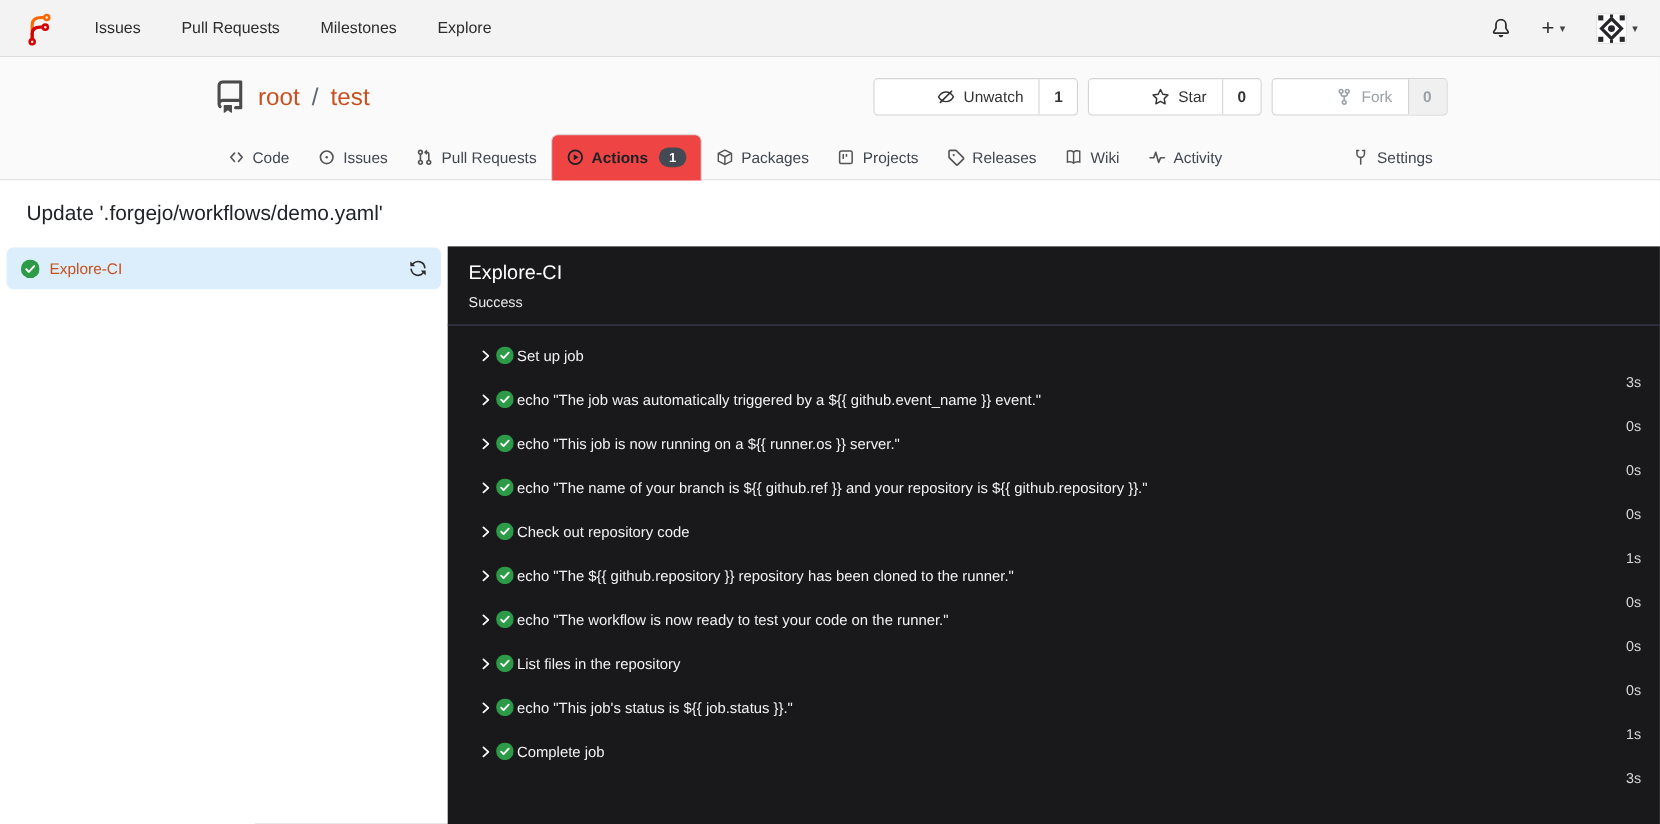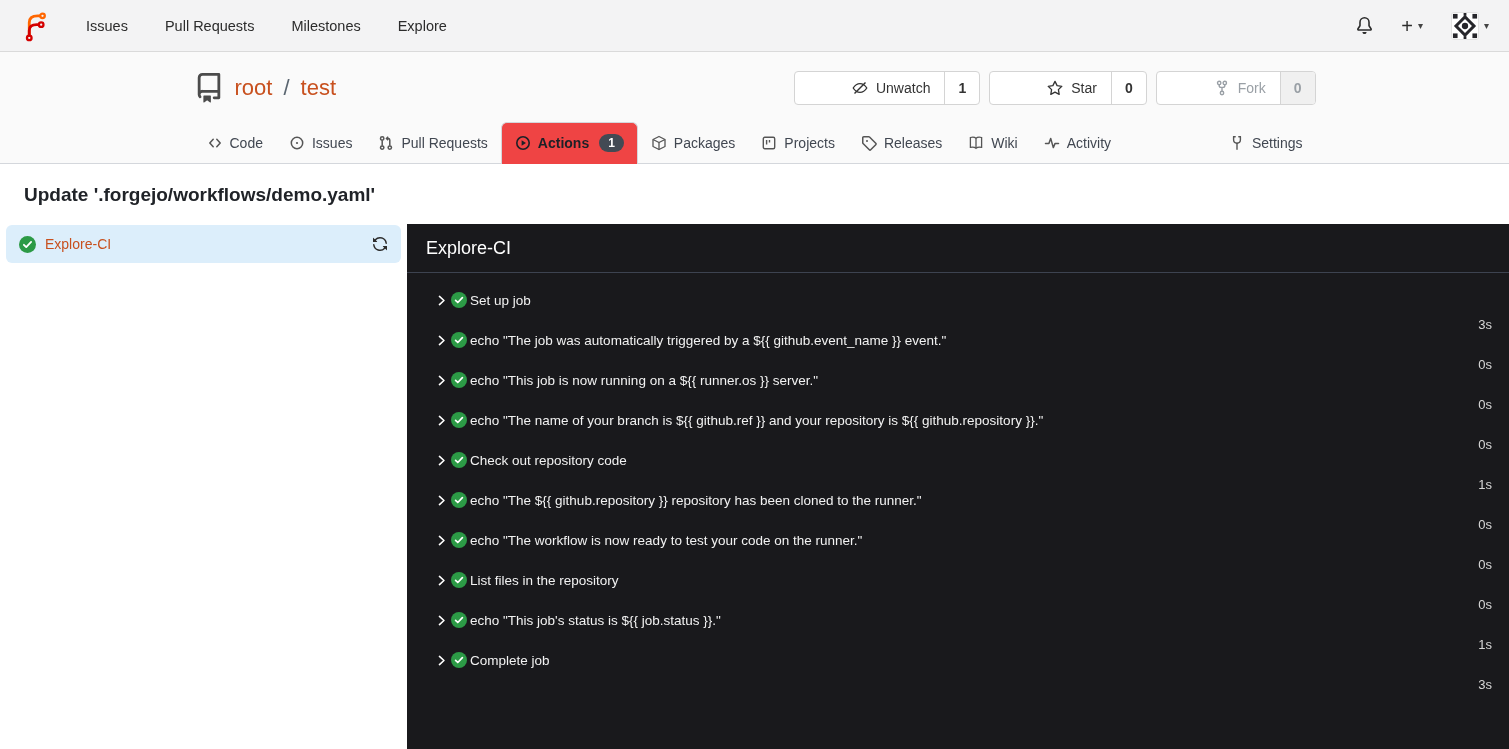--- a/index.html
+++ b/index.html
@@ -40,21 +40,21 @@
          color:#414751; cursor:pointer; }
   .tab .tab-icon { display:flex; align-items:center; }
   .tab.active { background:#ef4444; border:1px solid #d4d7dc; border-bottom:none;
                 border-radius:6px 6px 0 0; margin-bottom:-1px; font-weight:700; color:#1c2127; }
   .tab-badge { background:#434a54; color:#fff; font-size:12px; font-weight:600;
                border-radius:9px; padding:2px 9px; margin-left:3px; }
   .tab-settings { margin-left:auto; }
 
   
   .page-title-row { padding:20px 24px 0; height:60px; background:#fff; }
-  .page-title { font-size:19px; color:#202328; font-weight:700; }
+  .page-title { font-size:19px; color:#202328; font-weight:400; }
 
   
   .run-view { display:flex; height:526px; }
   .run-sidebar { width:407px; padding:1px 6px 0; }
   .job-item { height:38px; background:#dceefb; border-radius:6px; display:flex;
               align-items:center; gap:9px; padding:0 13px; cursor:pointer; }
   .job-item-label { color:#c8501e; font-size:14px; }
   .job-item .refresh { margin-left:auto; display:flex; cursor:pointer; }
 
   .log-panel { flex:1; background:#19191c; display:flex; flex-direction:column; }
@@ -282,20 +282,21 @@
         <svg width="16" height="16" viewBox="0 0 16 16" fill="#2c2c2c">
           <path d="M1.705 8.005a.75.75 0 0 1 .834.656 5.5 5.5 0 0 0 9.592 2.97l-1.204-1.204a.25.25 0 0 1 .177-.427h3.646a.25.25 0 0 1 .25.25v3.646a.25.25 0 0 1-.427.177l-1.38-1.38A7.002 7.002 0 0 1 1.05 8.84a.75.75 0 0 1 .656-.834ZM8 2.5a5.487 5.487 0 0 0-4.131 1.869l1.204 1.204A.25.25 0 0 1 4.896 6H1.25A.25.25 0 0 1 1 5.75V2.104a.25.25 0 0 1 .427-.177l1.38 1.38A7.002 7.002 0 0 1 14.95 7.16a.75.75 0 0 1-1.49.178A5.5 5.5 0 0 0 8 2.5Z"></path>
         </svg>
       </span>
     </div>
   </div>
 
   <div class="log-panel">
     <div class="job-header">
       <div class="job-header-title">Explore-CI</div>
+      <div class="job-header-status">Success</div>
     </div>
     <div class="steps">
 
       <div class="step-row">
         <span class="step-chevron">
             <svg width="13" height="13" viewBox="0 0 16 16" fill="none" stroke="#fff" stroke-width="2" stroke-linecap="round" stroke-linejoin="round">
               <polyline points="5.5,3 11,8 5.5,13"></polyline>
             </svg>
           </span>
         <span class="step-check">

